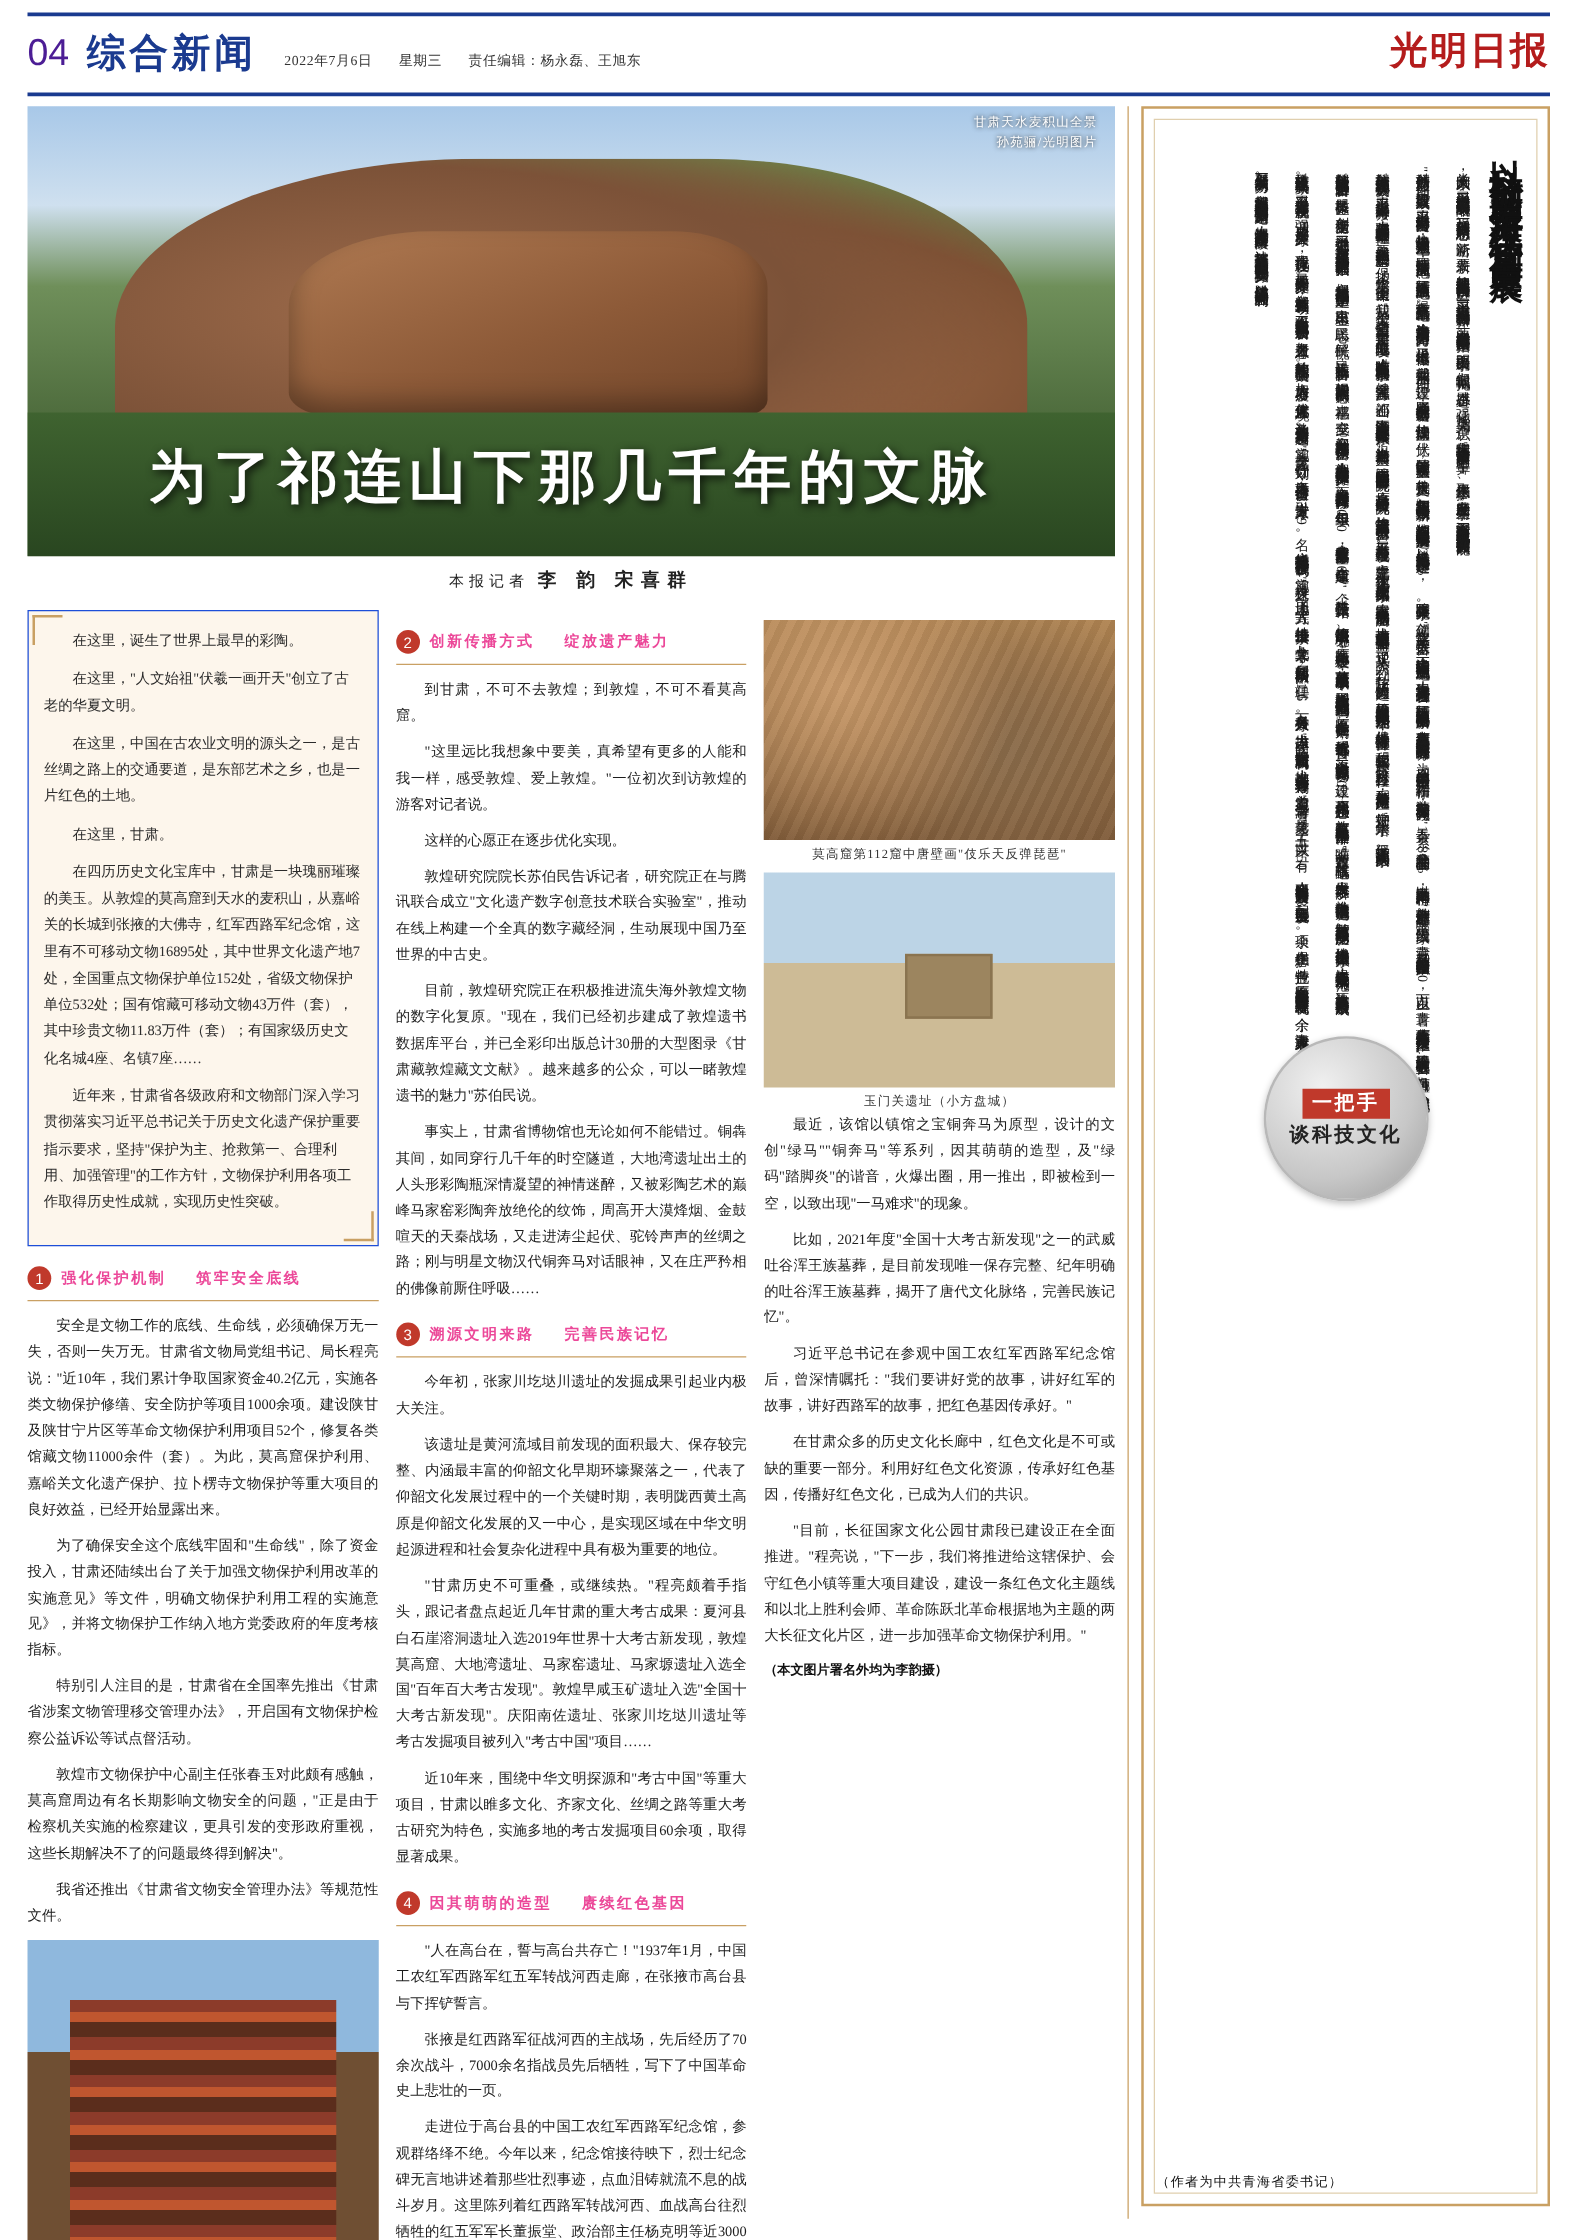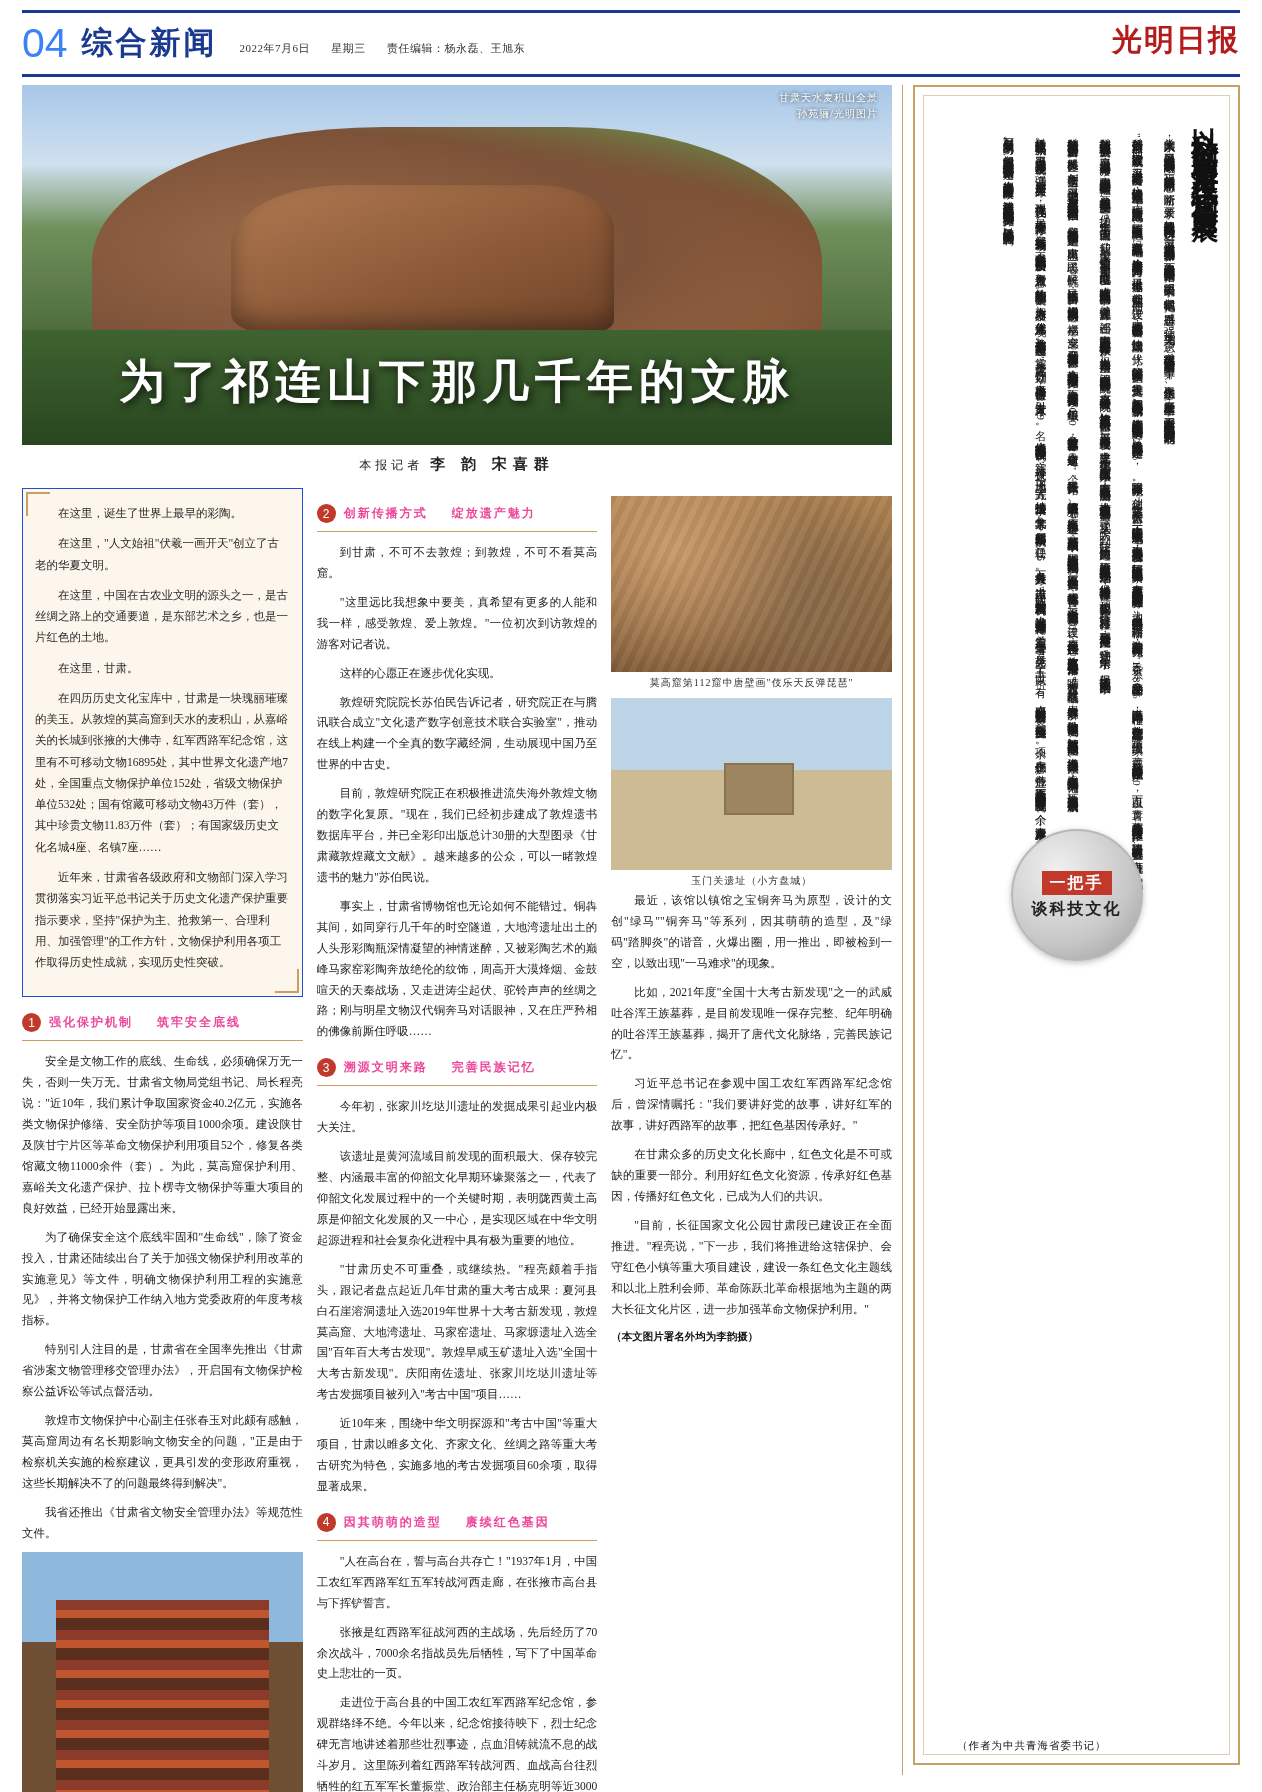--- a/index.html
+++ b/index.html
@@ -30,22 +30,22 @@
     display: flex;
     align-items: center;
   }
   .topline {
     position: absolute;
     left: 0; right: 0; top: 10px;
     height: 3px;
     background: #1a3a8f;
   }
   .page-num {
-    font-size: 41px;
-    color: #3b82f6;
+    font-size: 30px;
+    color: #4c1d95;
     font-family: "Liberation Sans", sans-serif;
     margin-right: 14px;
     margin-top: 12px;
   }
   .section-title {
     font-size: 31px;
     font-weight: bold;
     color: #1a3a8f;
     letter-spacing: 3px;
     margin-right: 22px;
@@ -321,21 +321,20 @@
     color: #1c1c1c;
     text-align: justify;
   }
   .rc-body p { margin: 0 0 0 10px; text-indent: 2em; }
   .rc-sign {
     position: absolute;
     left: 10px;
     bottom: 10px;
     font-size: 10.5px;
     letter-spacing: 1px;
-    padding-left: 32px;
   }
   .stamp {
     position: absolute;
     left: 50%;
     top: 742px;
     transform: translateX(-50%);
     width: 128px; height: 128px;
     border-radius: 50%;
     background: radial-gradient(circle at 35% 30%, #f0f0f0, #c7c7c7 60%, #9a9a9a 100%);
     border: 2px solid #b8b8b8;

